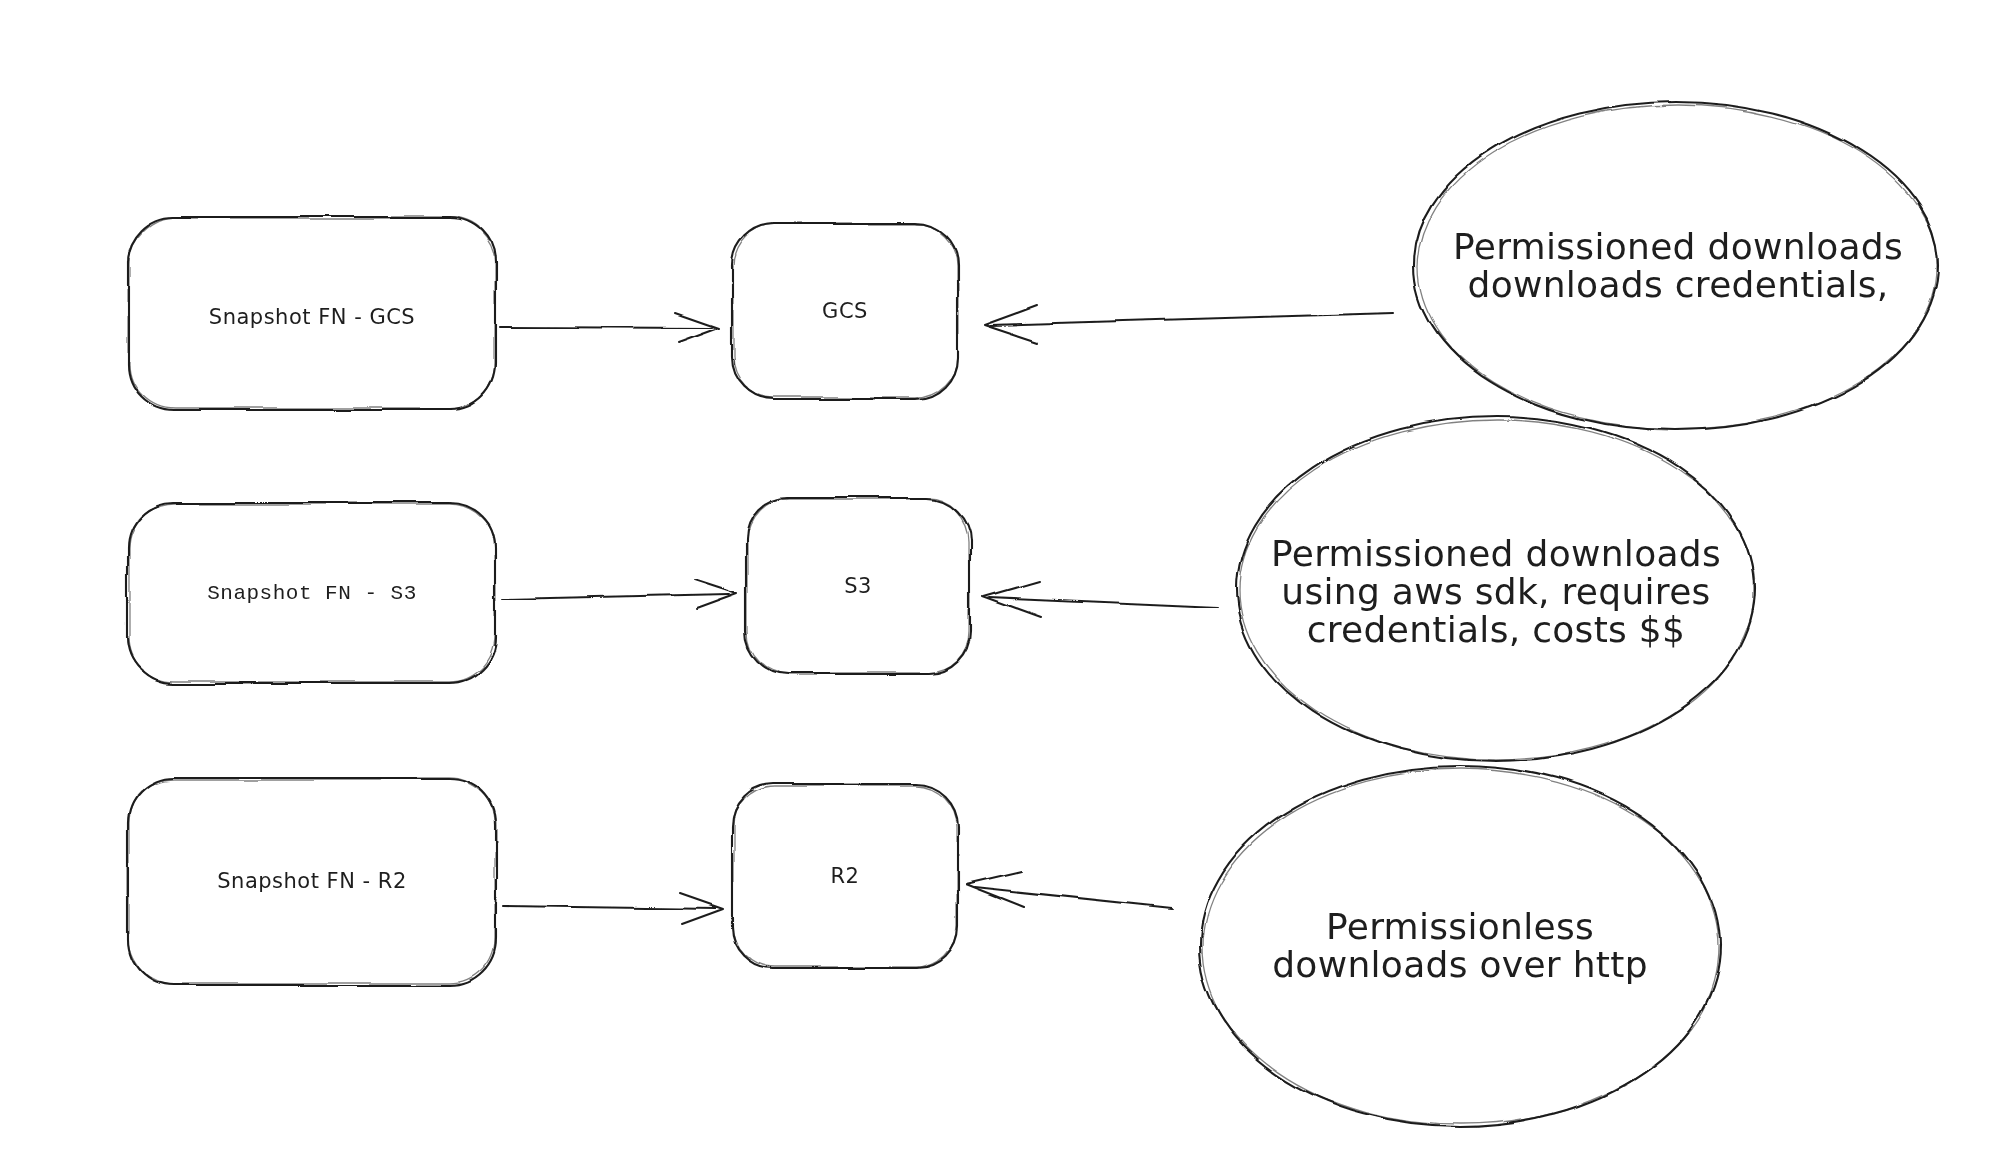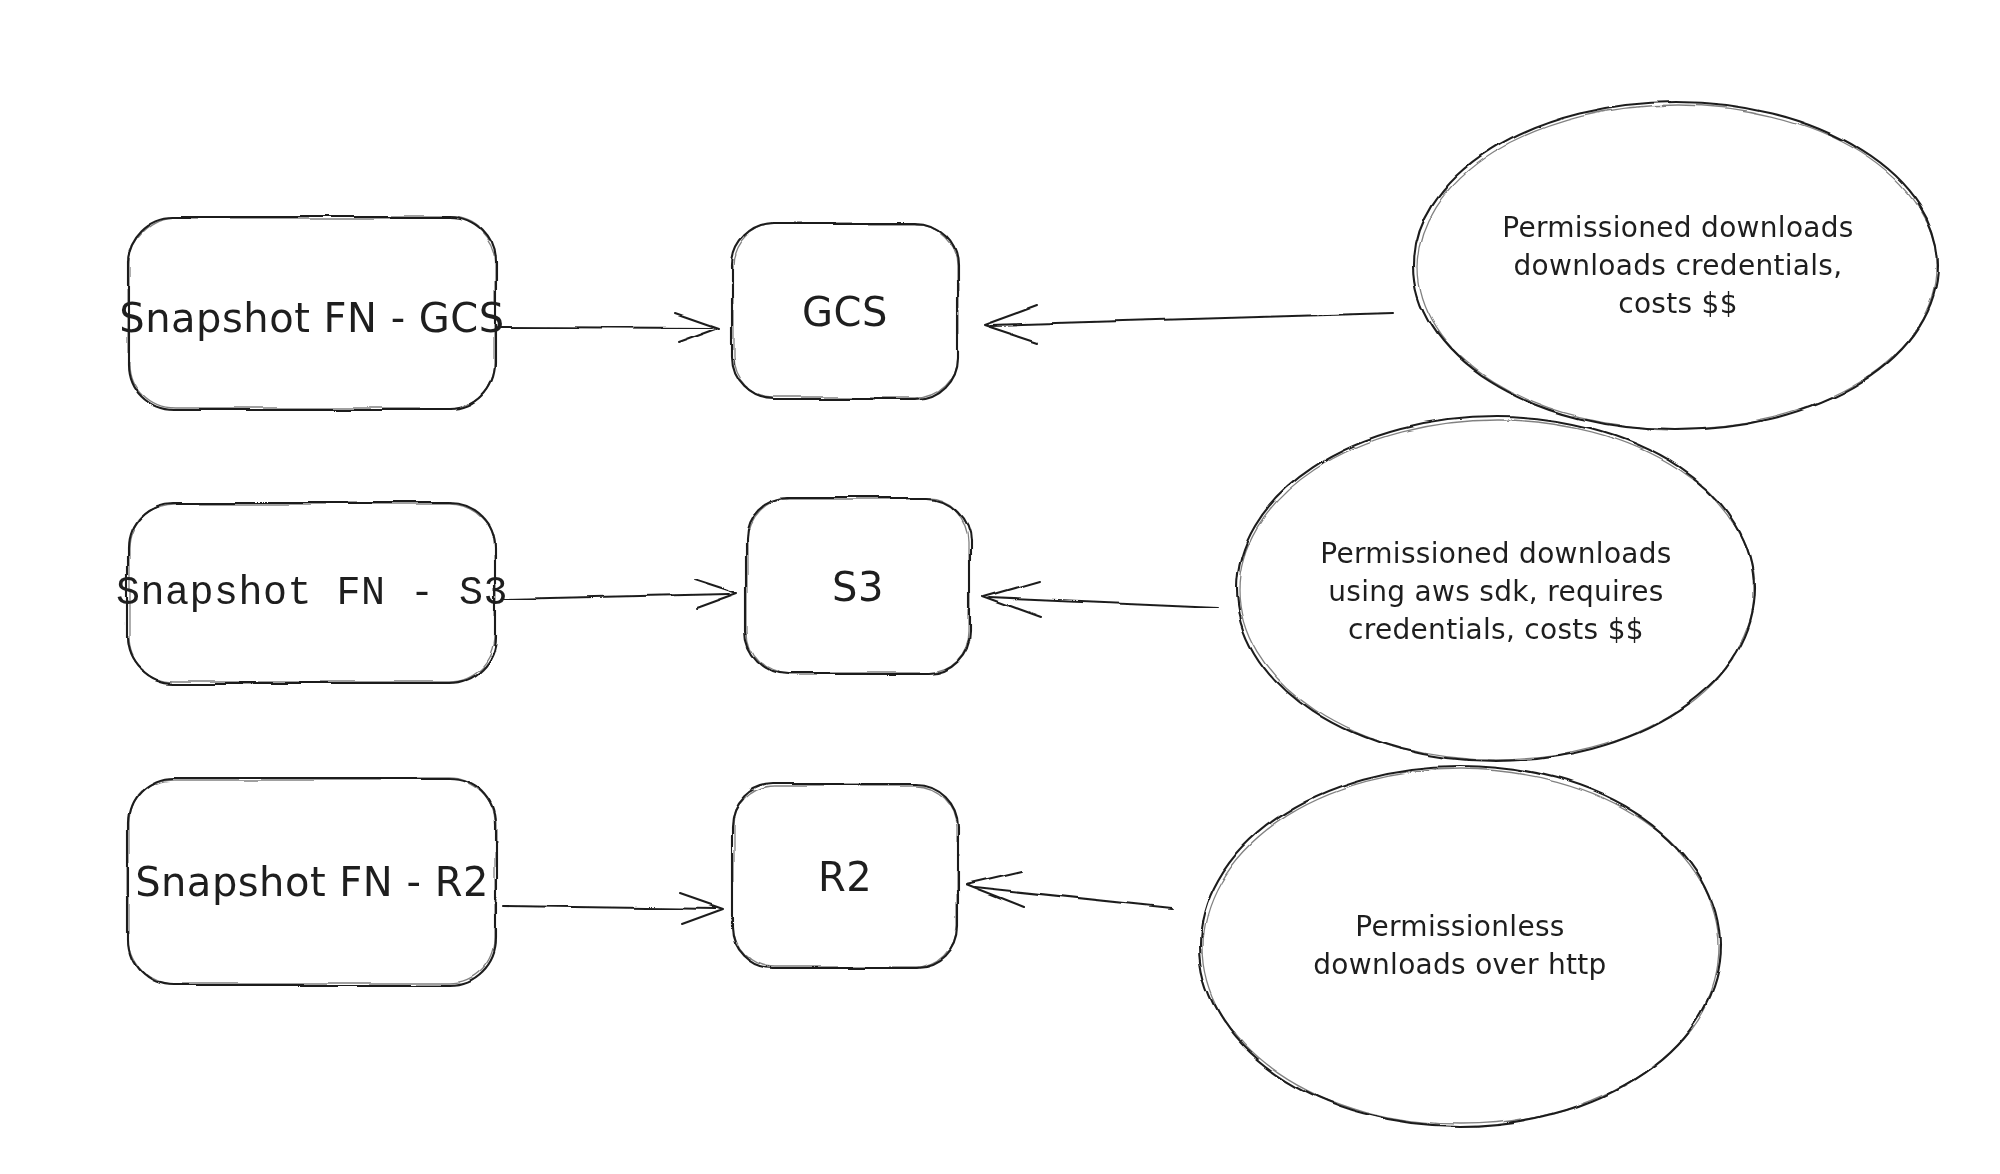--- a/index.html
+++ b/index.html
@@ -35,31 +35,31 @@
   .echo {
     fill: none;
     stroke: #1e1e1e;
     stroke-width: 1.3;
     opacity: 0.55;
     stroke-linecap: round;
   }
   .label {
     position: absolute;
     transform: translate(-50%, -50%);
-    font-size: 40px;
+    font-size: 21px;
     line-height: 1.2;
     white-space: nowrap;
     letter-spacing: 0.5px;
     color: #1e1e1e;
   }
   .note {
     position: absolute;
     transform: translate(-50%, -50%);
     text-align: center;
-    font-size: 28px;
+    font-size: 36px;
     line-height: 38px;
     white-space: nowrap;
     letter-spacing: 0.3px;
     color: #1e1e1e;
   }
   .note span { display: block; }
 </style>
 </head>
 <body>
 
@@ -139,21 +139,20 @@
       <ellipse class="ink fill-white" cx="1460" cy="946" rx="260" ry="180" filter="url(#rough2)"></ellipse>
       <ellipse class="echo" cx="1461" cy="947" rx="258" ry="178" filter="url(#rough1)"></ellipse>
     </g>
   </svg>
 
   <div class="label" style="left:312px; top:318px;">Snapshot FN - GCS</div>
   <div class="label" style="left:845px; top:312px;">GCS</div>
   <div class="note" style="left:1678px; top:266px;">
     <span>Permissioned downloads</span>
     <span>downloads credentials,</span>
-    <span>costs $$</span>
   </div>
 
   <div class="label" style="left:312px; top:594px;font-family:Liberation Mono, monospace;">Snapshot FN - S3</div>
   <div class="label" style="left:858px; top:587px;">S3</div>
   <div class="note" style="left:1496px; top:592px;">
     <span>Permissioned downloads</span>
     <span>using aws sdk, requires</span>
     <span>credentials, costs $$</span>
   </div>
 

